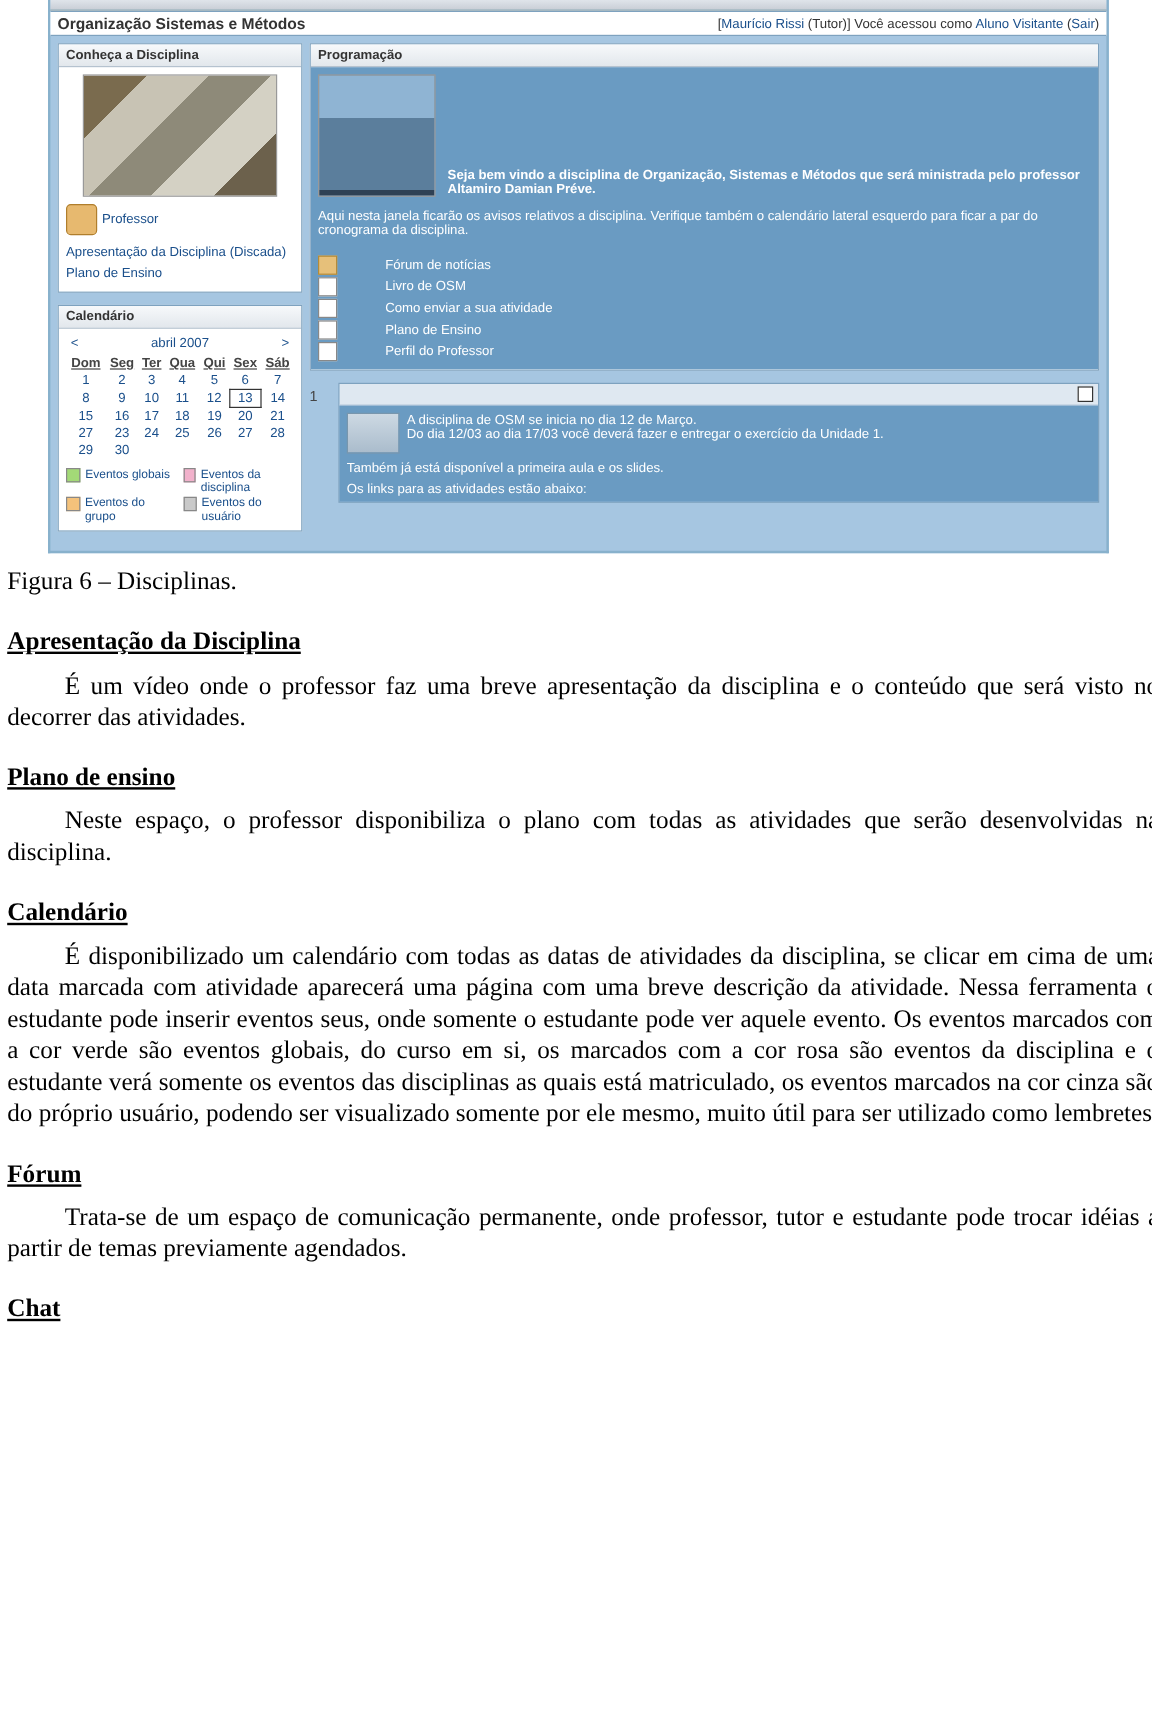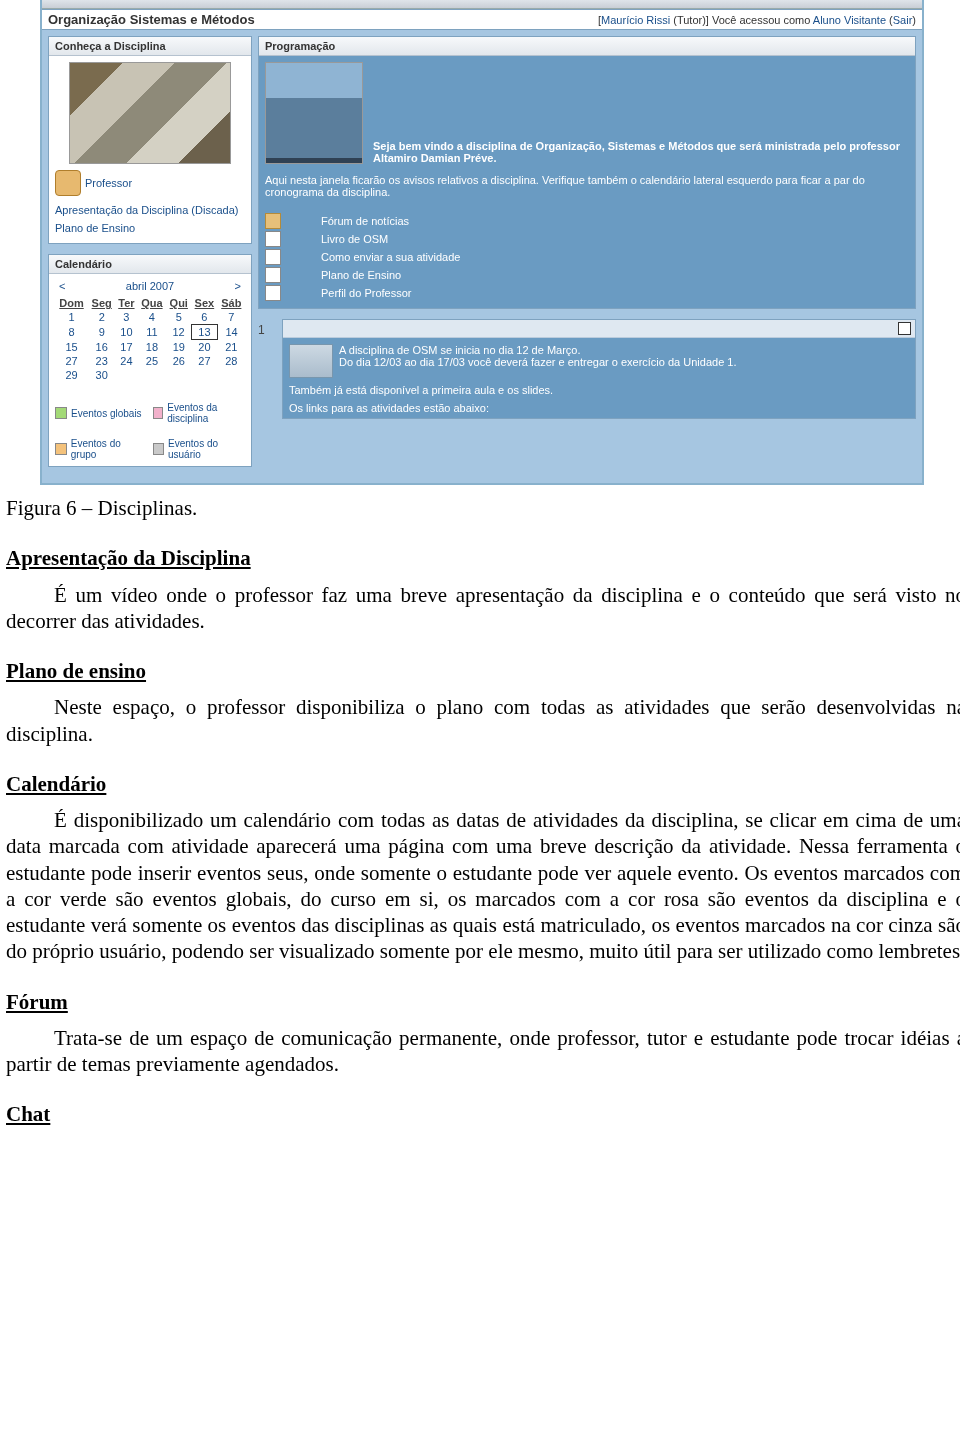--- a/index.html
+++ b/index.html
@@ -31,21 +31,21 @@
   .cal-nav a{color:#1a4f8b;text-decoration:none;}
   table.cal{width:100%;border-collapse:collapse;font-size:11px;}
   table.cal th{font-weight:bold;color:#444;padding:1px 0;text-align:center;text-decoration:underline;}
   table.cal td{text-align:center;padding:1px 0;}
   table.cal td a{color:#1a4f8b;text-decoration:none;}
   td.today{border:1px solid #333;}
   td.sun,td.sat{color:#a33;}
   td.sun a{color:#a33;}
   td.has-event a{text-decoration:underline;}
   .legend{display:grid;grid-template-columns:1fr 1fr;gap:2px 6px;margin-top:8px;font-size:10px;}
-  .legend-row{display:flex;align-items:center;gap:4px;margin-top:12px;}
+  .legend-row{display:flex;gap:4px;}
   .sw{width:10px;height:10px;border:1px solid #888;}
   .sw.green{background:#a3d977;}
   .sw.pink{background:#f2b1cb;}
   .sw.orange{background:#f4c27b;}
   .sw.gray{background:#c9c9c9;}
   .legend-row a{color:#1a4f8b;text-decoration:none;}
   .welcome{font-weight:bold;margin-bottom:10px;}
   .notice{margin-bottom:14px;}
   .res-list{margin:0;padding:0;list-style:none;}
   .res-list li{display:flex;align-items:center;gap:6px;padding:1px 0;}

